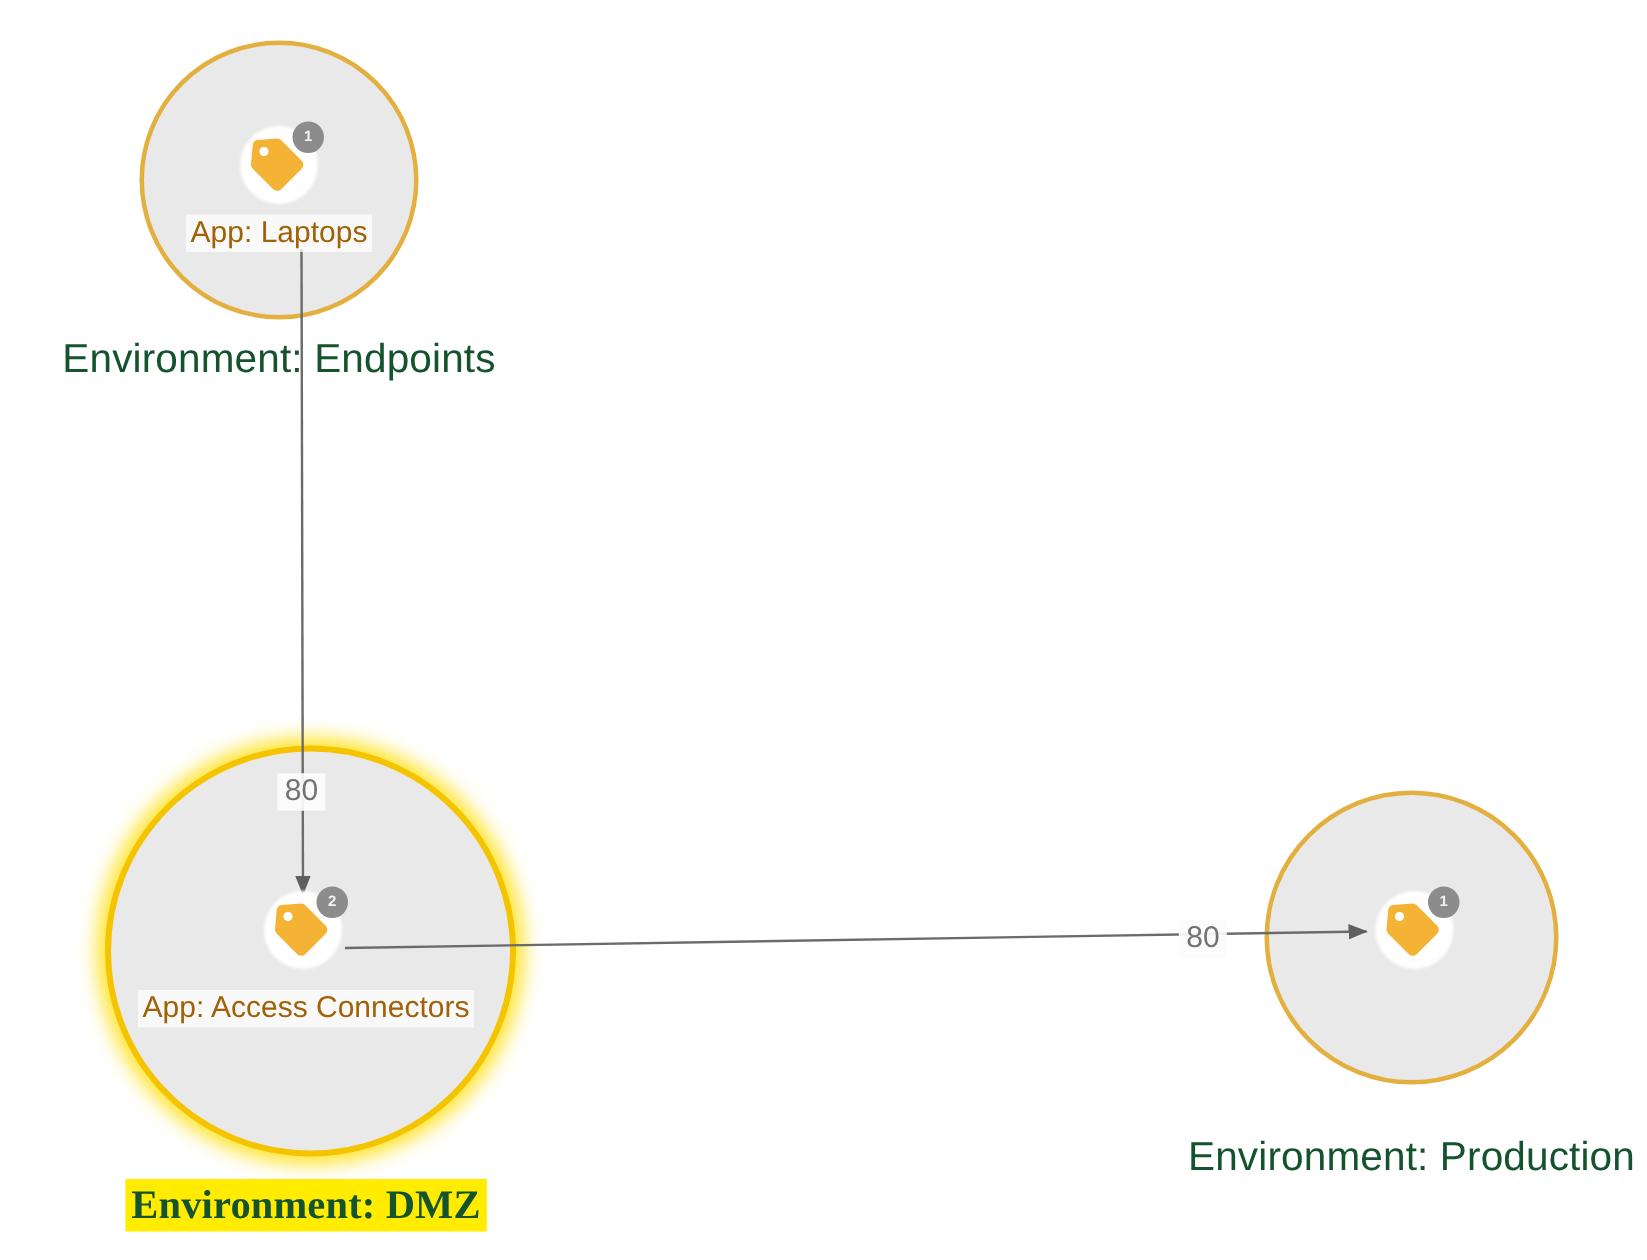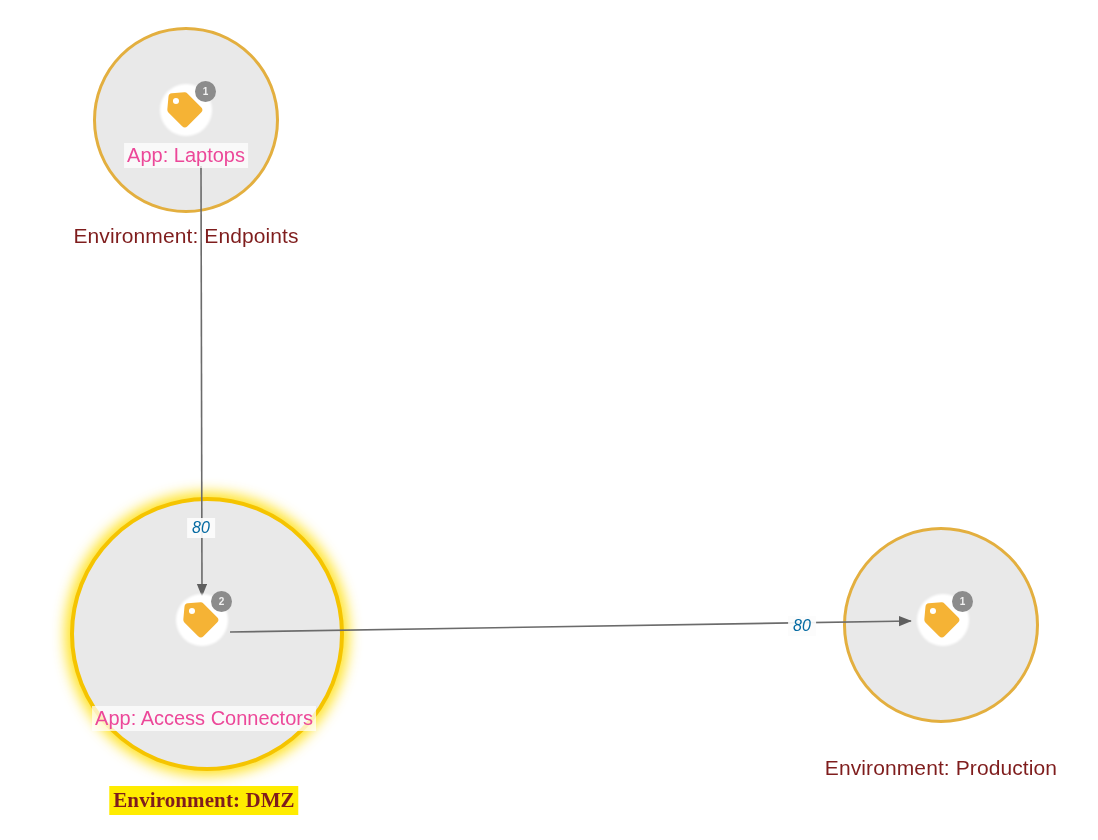--- a/index.html
+++ b/index.html
@@ -36,22 +36,22 @@
     border: 3px solid #e3af3f;
   }
   .env-group.selected {
     border: 4px solid #f5c400;
     box-shadow: 0 0 13px 5px rgba(255, 222, 0, 0.85);
   }
 
   
   .env-caption {
     position: absolute;
-    font-size: 21px;
-    color: #7f1d1d;
+    font-size: 27px;
+    color: #14532d;
     white-space: nowrap;
     transform: translateX(-50%);
     letter-spacing: 0.1px;
   }
   .env-caption.highlighted {
     font-weight: bold;
     background: #ffec00;
     padding: 2px 4px;
     font-family: Liberation Serif, serif;
   }
@@ -93,36 +93,35 @@
     line-height: 21px;
     text-align: center;
     font-weight: bold;
   }
 
   
   .app-caption {
     position: absolute;
     transform: translateX(-50%);
     font-size: 20px;
-    color: #ec4899;
+    color: #a16207;
     white-space: nowrap;
     background: rgba(255, 255, 255, 0.72);
     padding: 1px 3px;
   }
 
   
   .edge-label {
     position: absolute;
     transform: translate(-50%, -50%);
-    font-size: 16px;
-    color: #0369a1;
+    font-size: 20px;
+    color: #737373;
     background: rgba(252, 252, 252, 0.92);
     padding: 1px 5px;
     white-space: nowrap;
-    font-style: italic;
   }
 </style>
 </head>
 <body>
 
 <div id="canvas">
 
   <div class="env-group selected" id="grp-dmz" style="left: 70px; top: 497px; width: 274px; height: 274px;"></div>
   <div class="env-group normal" id="grp-endpoints" style="left: 93px; top: 27px; width: 186px; height: 186px;"></div>
   <div class="env-group normal" id="grp-production" style="left: 843px; top: 527px; width: 196px; height: 196px;"></div>
@@ -161,19 +160,19 @@
   <div class="app-node" id="node-billing-server" style="left: 943px; top: 620px;">
     <div class="halo"></div>
     <svg class="tag-icon" viewBox="0 0 40 40">
       <path d="M22.5 2.5 L37 17 a4 4 0 0 1 0 5.6 L22.6 37 a4 4 0 0 1 -5.6 0 L2.5 22.5 a4 4 0 0 1 -1.1 -3.2 L2.6 6 a4 4 0 0 1 3.6 -3.6 L19.3 1.4 a4 4 0 0 1 3.2 1.1 z" fill="#f5b335"></path>
       <circle cx="10.5" cy="10.5" r="3.2" fill="#ffffff"></circle>
     </svg>
     <div class="badge">1</div>
   </div>
 
   <div class="app-caption" id="cap-node-0" style="left: 186px; top: 143px;">App: Laptops</div>
-  <div class="app-caption" id="cap-node-1" style="left: 204px; top: 660px; margin-top: 46px;">App: Access Connectors</div>
+  <div class="app-caption" id="cap-node-1" style="left: 204px; top: 660px;">App: Access Connectors</div>
 
   <div class="env-caption" id="cap-grp-0" style="left: 186px; top: 224px;">Environment: Endpoints</div>
   <div class="env-caption highlighted" id="cap-grp-1" style="left: 204px; top: 786px;">Environment: DMZ</div>
   <div class="env-caption" id="cap-grp-2" style="left: 941px; top: 756px;">Environment: Production</div>
 
 </div>
 
 </body></html>

